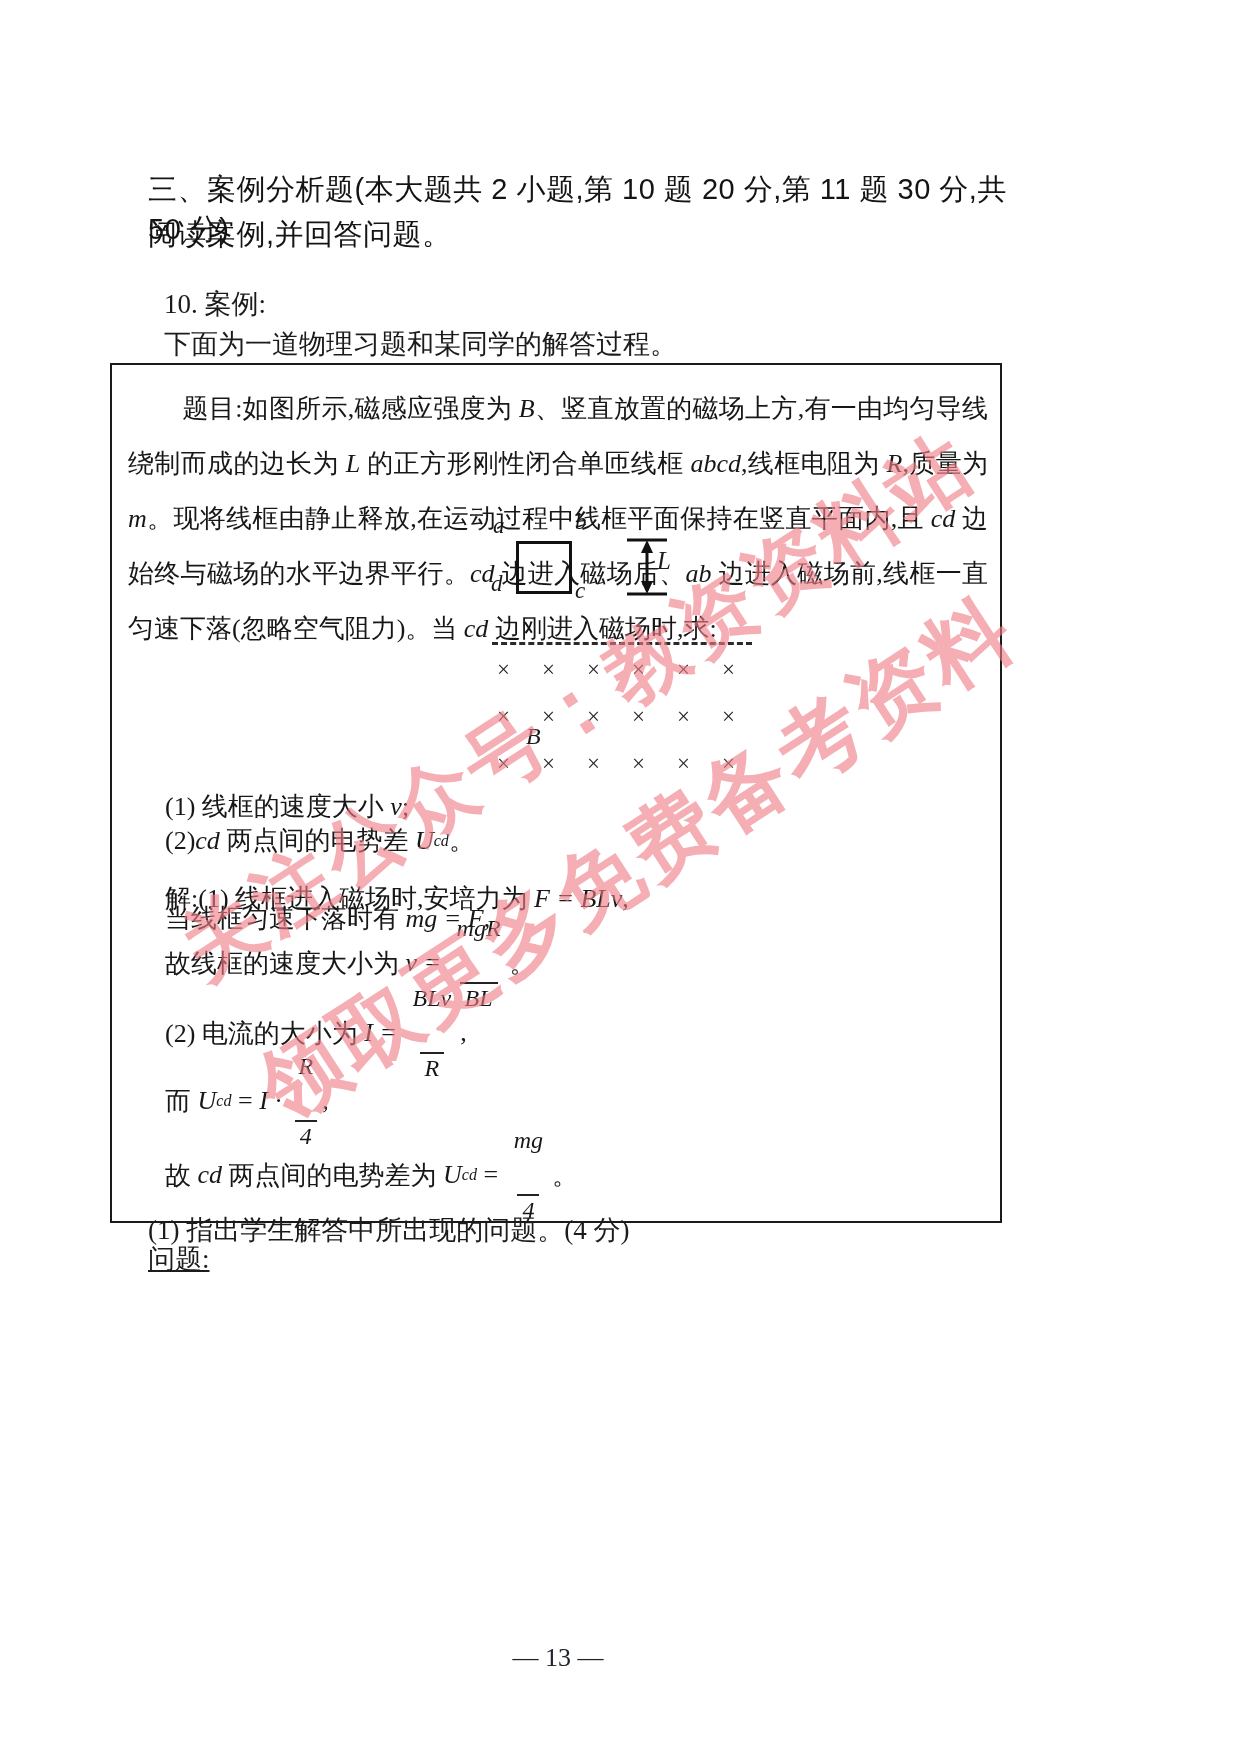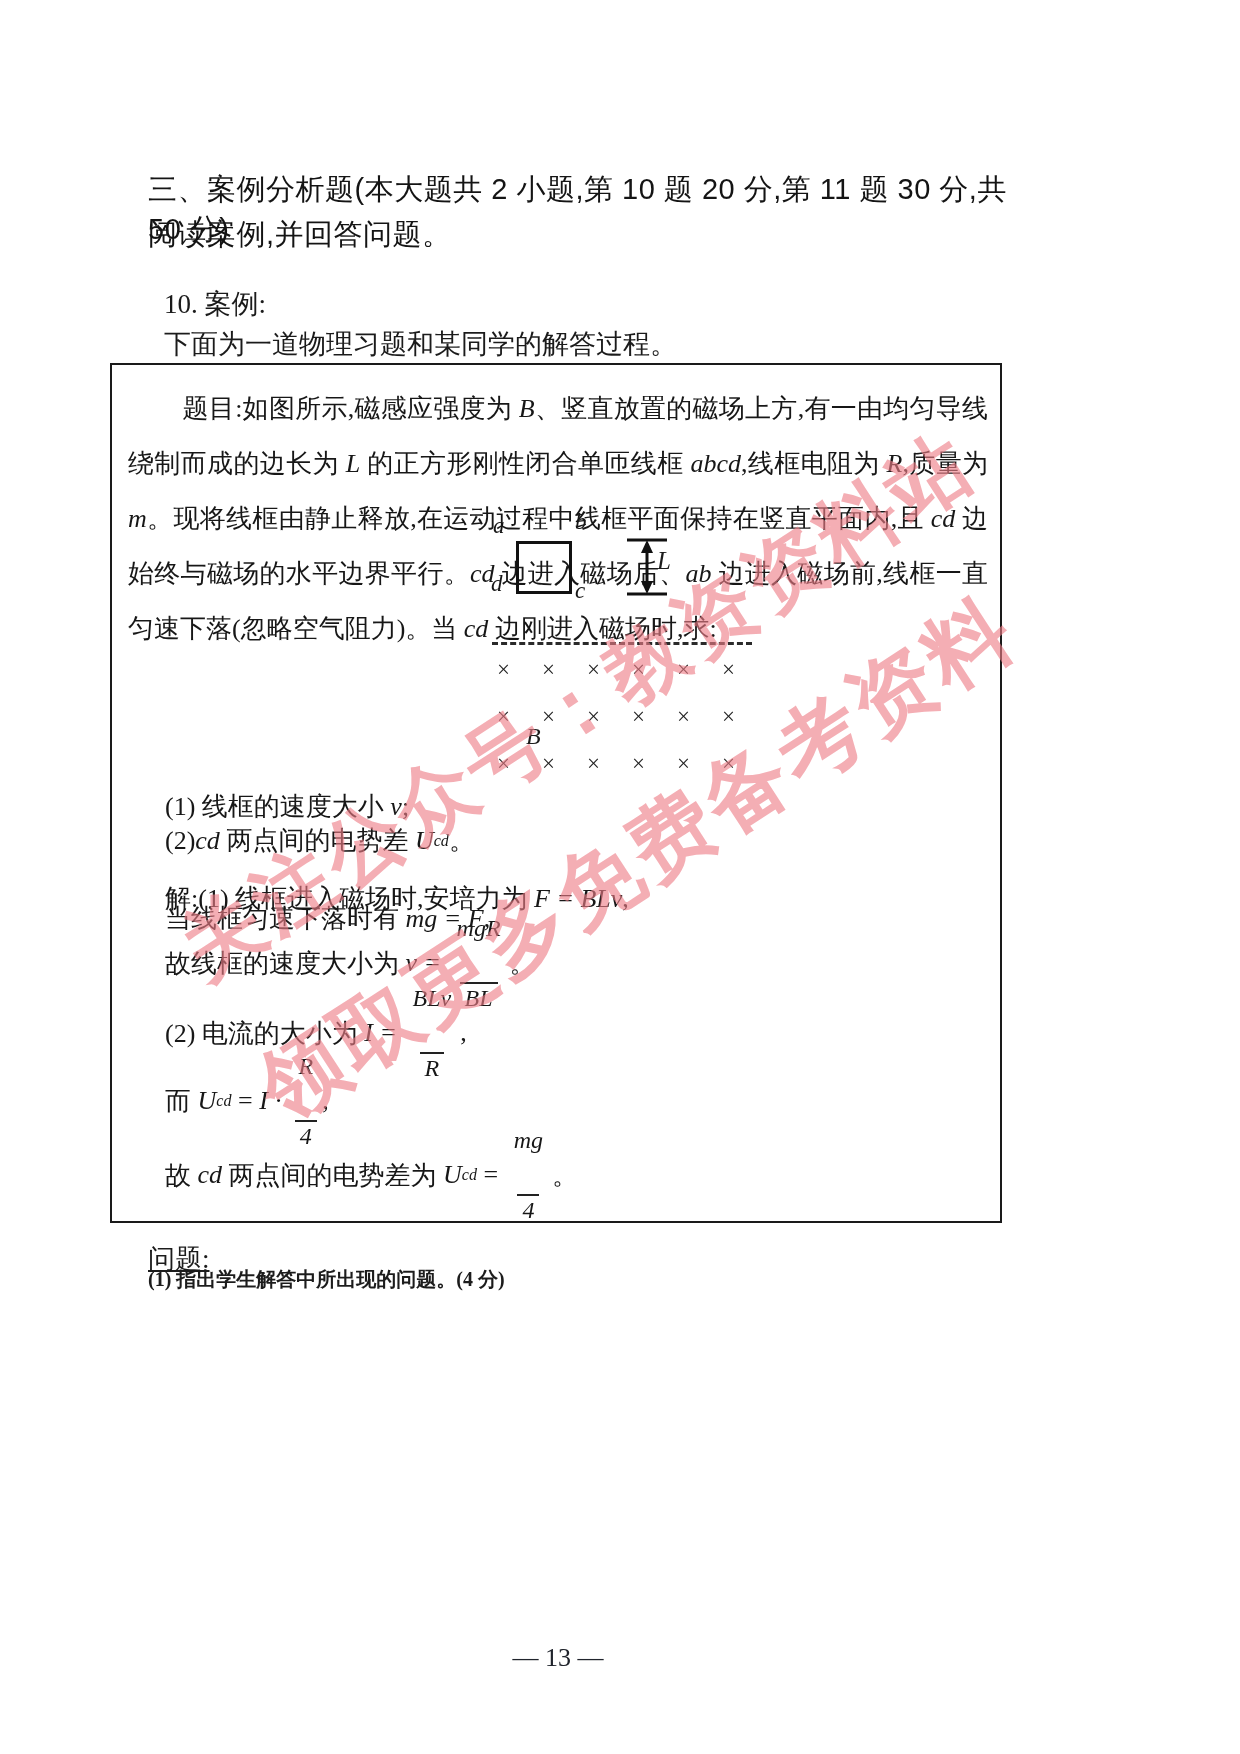--- a/index.html
+++ b/index.html
@@ -64,21 +64,21 @@
     display:flex; align-items:center;
     font-size:26px; color:#171717; white-space:pre;
   }
   .frac { display:inline-flex; flex-direction:column; align-items:center; vertical-align:middle;
           font-style:italic; font-size:24px; line-height:1.18; margin:0 4px;gap:39px; }
   .frac .den { border-top:2px solid #222; padding:0 5px; }
   .frac .num { padding:0 5px; }
 
   
   .post-label { left:148px; top:1241px; font-size:27px;text-decoration:underline; }
-  .post-q1 { left:148px; top:1266px; font-size:20px;font-weight:bold; }
+  .post-q1 { left:148px; top:1212px; font-size:27px; }
 
   
   .footer { left:0; top:1643px; width:1116px; text-align:center; font-size:26px; color:#20242c; }
 
   
   .wm {
     position:absolute;
     font-family:"Liberation Sans", sans-serif;
     font-weight:bold;
     white-space:nowrap;

